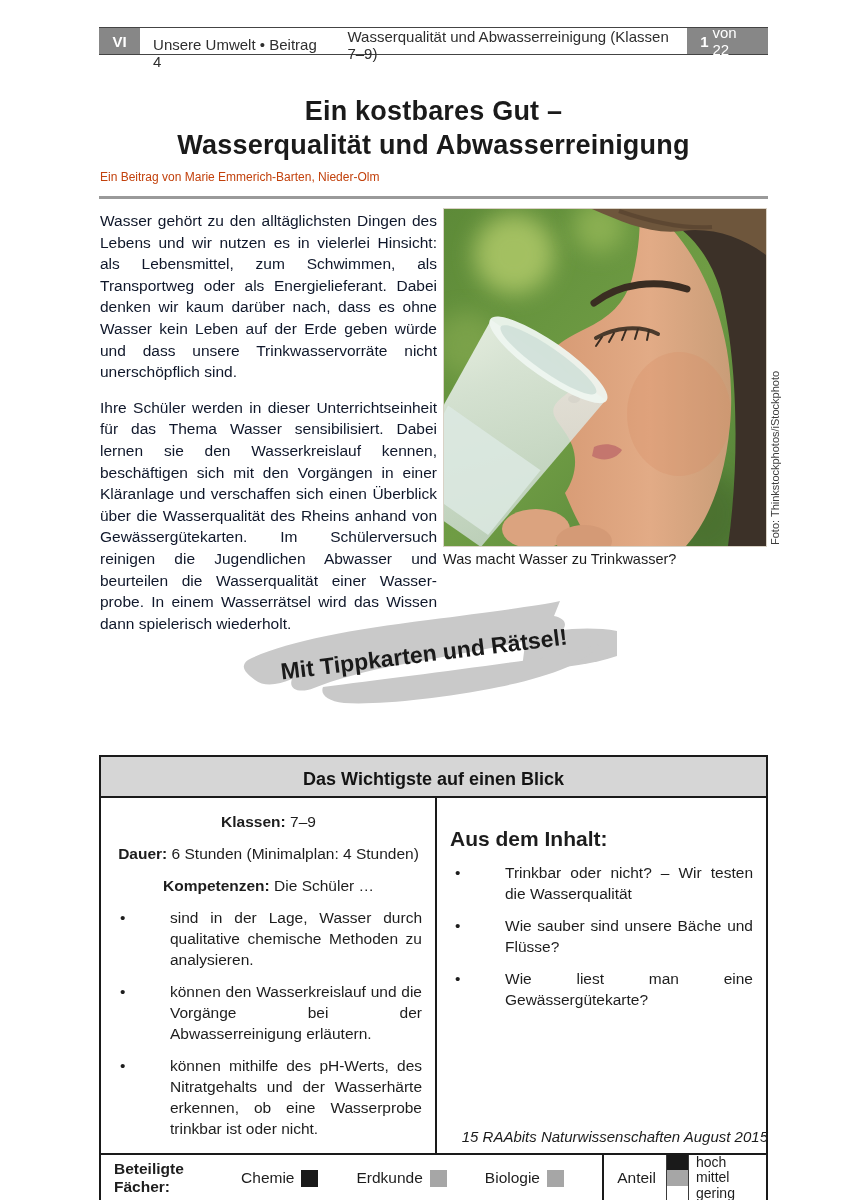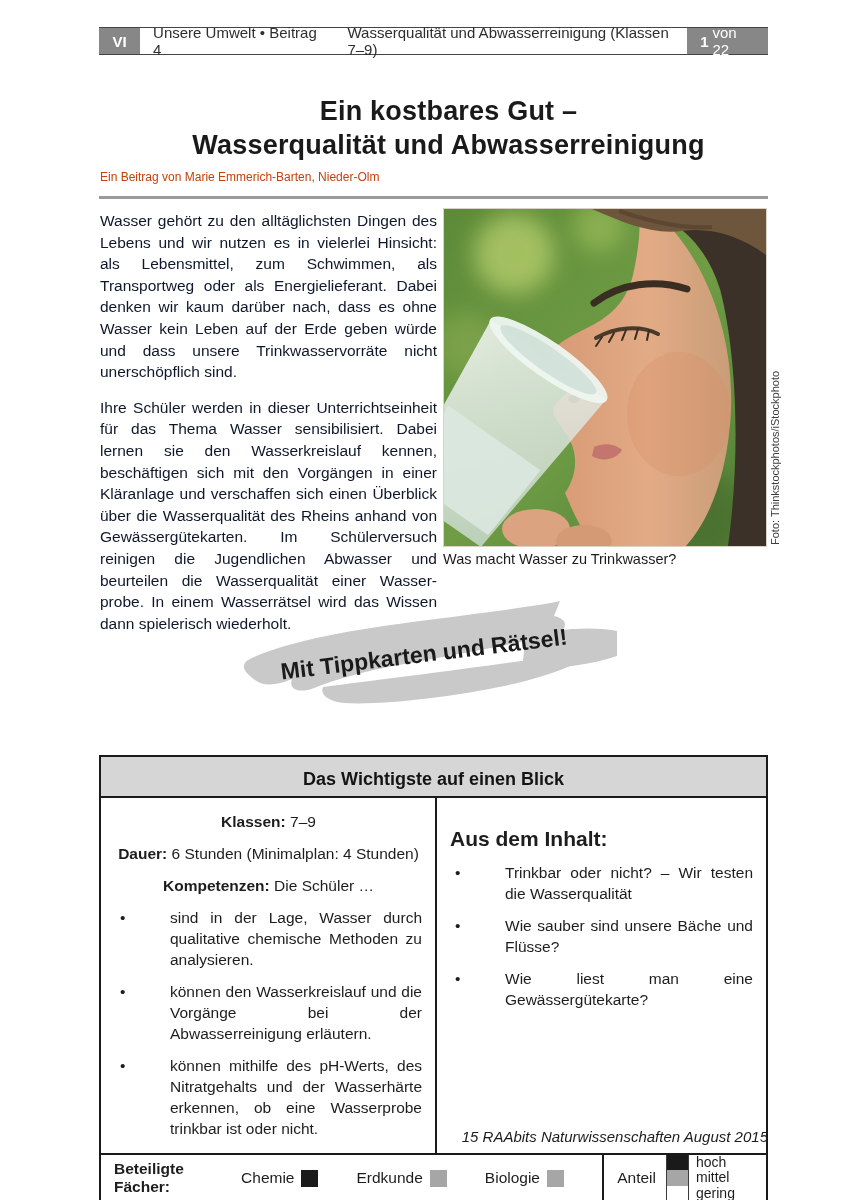--- a/index.html
+++ b/index.html
@@ -6,36 +6,36 @@
   .page {
     position:relative; width:848px; height:1200px; background:#ffffff;
     font-family:"Liberation Sans","DejaVu Sans",sans-serif; color:#1d1d1d;
     overflow:hidden;
   }
 
   
   .kopf {
     position:absolute; left:99px; top:27px; width:669px; height:26px;
     border-top:1px solid #444; border-bottom:1px solid #444;
-    display:flex; align-items:center; font-size:15px; color:#2e2e2e;
+    display:flex; font-size:15px; color:#2e2e2e;
   }
   .kopf-badge {
     height:26px; display:flex; align-items:center; justify-content:center;
     color:#ffffff; font-weight:bold;
   }
   .badge-section { width:43px; }
   .badge-page { padding:0 13px; font-weight:normal; }
   .badge-page b { font-weight:bold; margin-right:4px; }
-  .kopf-series { margin-left:13px; }
+  .kopf-series { margin-left:13px;margin-top:8px; }
   .kopf-topic  { margin-left:26px; }
   .kopf-spacer { flex:1; }
 
   
   .titel {
-    position:absolute; left:114px; top:94px; width:669px;
+    position:absolute; left:99px; top:94px; width:669px;
     text-align:center; font-size:27px; font-weight:bold; line-height:34px;
     color:#1a1a1a; letter-spacing:0.2px;
   }
   .byline { position:absolute; left:100px; top:170px; font-size:12px; color:#c2410c;text-align:right; }
   .rule   { position:absolute; left:99px; top:196px; width:669px; height:3px; }
 
   
   .intro {
     position:absolute; left:100px; top:210px; width:337px;
     font-size:15.5px; line-height:21.6px; text-align:justify; color:#0f172a;

